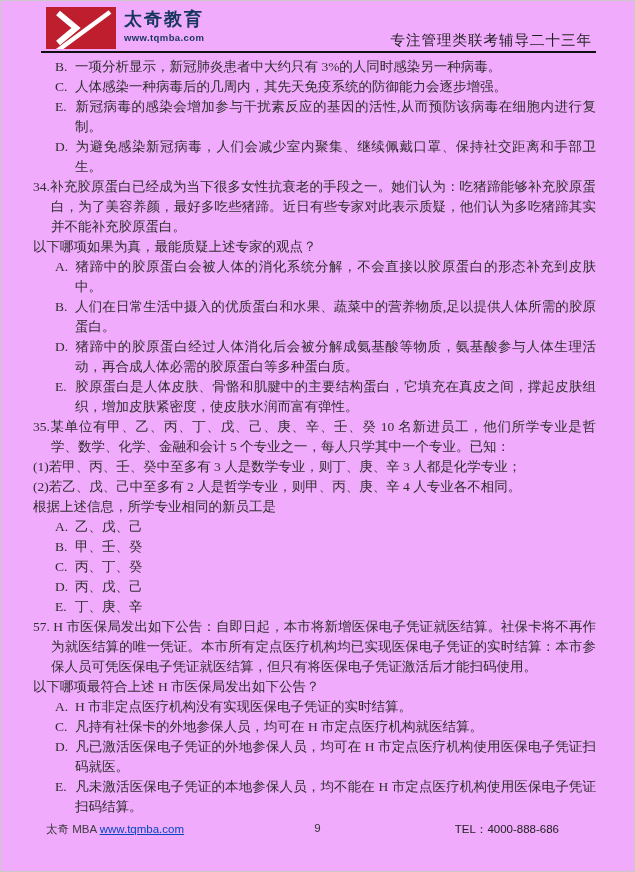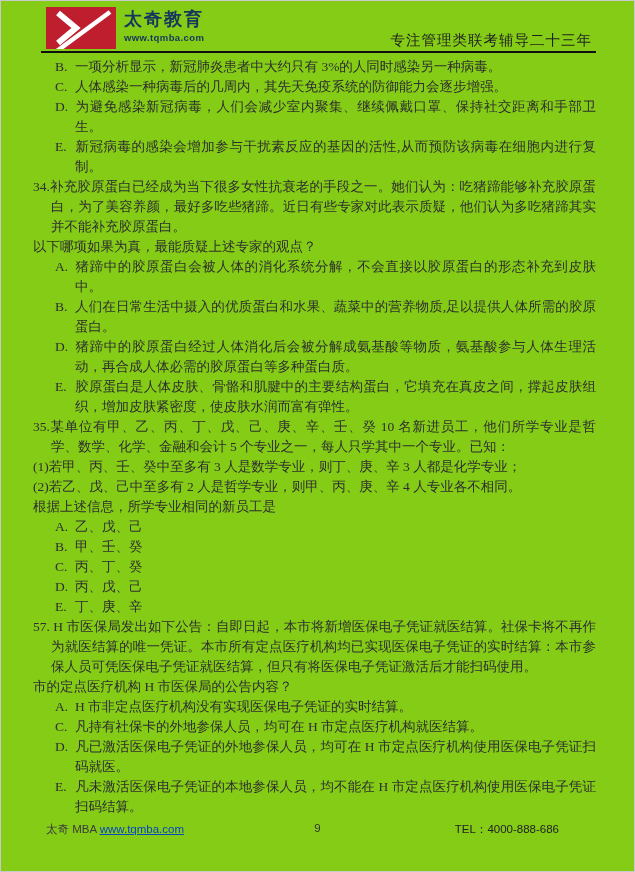--- a/index.html
+++ b/index.html
@@ -1,19 +1,19 @@
 <!DOCTYPE html>
 <html><head>
 <meta charset="utf-8">
 <style>
   html,body { margin:0; padding:0; background:#ffffff; }
   .page {
     position:relative;
     width:635px; height:872px;
-    background:#84cc16;
+    background:#f0abfc;
     border:1px solid #c9c9c9;
     box-sizing:border-box;
     font-family:"Liberation Serif","DejaVu Serif",serif;
     color:#2e2e2e;
     overflow:hidden;
     padding-left:48px;
   }
 
   
   .header { position:absolute; top:5px; left:45px; right:42px; height:45px; }
@@ -60,22 +60,22 @@
     </div>
     <div class="slogan">专注管理类联考辅导二十三年</div>
   </div>
 
   <div class="rule"></div>
 
   <div class="body">
 
     <p class="option"><span class="opt-label">B.</span><span>一项分析显示，新冠肺炎患者中大约只有 3%的人同时感染另一种病毒。</span></p>
     <p class="option"><span class="opt-label">C.</span><span>人体感染一种病毒后的几周内，其先天免疫系统的防御能力会逐步增强。</span></p>
+    <p class="option"><span class="opt-label">E.</span><span>新冠病毒的感染会增加参与干扰素反应的基因的活性,从而预防该病毒在细胞内进行复制。</span></p>
     <p class="option"><span class="opt-label">D.</span><span>为避免感染新冠病毒，人们会减少室内聚集、继续佩戴口罩、保持社交距离和手部卫生。</span></p>
-    <p class="option"><span class="opt-label">E.</span><span>新冠病毒的感染会增加参与干扰素反应的基因的活性,从而预防该病毒在细胞内进行复制。</span></p>
 
     <section>
       <p class="stem"><span class="qnum">34.</span><span>补充胶原蛋白已经成为当下很多女性抗衰老的手段之一。她们认为：吃猪蹄能够补充胶原蛋白，为了美容养颜，最好多吃些猪蹄。近日有些专家对此表示质疑，他们认为多吃猪蹄其实并不能补充胶原蛋白。</span></p>
       <p class="sub">以下哪项如果为真，最能质疑上述专家的观点？</p>
       <p class="option"><span class="opt-label">A.</span><span>猪蹄中的胶原蛋白会被人体的消化系统分解，不会直接以胶原蛋白的形态补充到皮肤中。</span></p>
       <p class="option"><span class="opt-label">B.</span><span>人们在日常生活中摄入的优质蛋白和水果、蔬菜中的营养物质,足以提供人体所需的胶原蛋白。</span></p>
       <p class="option"><span class="opt-label">D.</span><span>猪蹄中的胶原蛋白经过人体消化后会被分解成氨基酸等物质，氨基酸参与人体生理活动，再合成人体必需的胶原蛋白等多种蛋白质。</span></p>
       <p class="option"><span class="opt-label">E.</span><span>胶原蛋白是人体皮肤、骨骼和肌腱中的主要结构蛋白，它填充在真皮之间，撑起皮肤组织，增加皮肤紧密度，使皮肤水润而富有弹性。</span></p>
     </section>
 
@@ -86,21 +86,21 @@
       <p class="sub">根据上述信息，所学专业相同的新员工是</p>
       <p class="option"><span class="opt-label">A.</span><span>乙、戊、己</span></p>
       <p class="option"><span class="opt-label">B.</span><span>甲、壬、癸</span></p>
       <p class="option"><span class="opt-label">C.</span><span>丙、丁、癸</span></p>
       <p class="option"><span class="opt-label">D.</span><span>丙、戊、己</span></p>
       <p class="option"><span class="opt-label">E.</span><span>丁、庚、辛</span></p>
     </section>
 
     <section>
       <p class="stem"><span class="qnum">57. </span><span>H 市医保局发出如下公告：自即日起，本市将新增医保电子凭证就医结算。社保卡将不再作为就医结算的唯一凭证。本市所有定点医疗机构均已实现医保电子凭证的实时结算：本市参保人员可凭医保电子凭证就医结算，但只有将医保电子凭证激活后才能扫码使用。</span></p>
-      <p class="sub">市的定点医疗机构 H 市医保局的公告内容？</p>
+      <p class="sub">以下哪项最符合上述 H 市医保局发出如下公告？</p>
       <p class="option"><span class="opt-label">A.</span><span>H 市非定点医疗机构没有实现医保电子凭证的实时结算。</span></p>
       <p class="option"><span class="opt-label">C.</span><span>凡持有社保卡的外地参保人员，均可在 H 市定点医疗机构就医结算。</span></p>
       <p class="option"><span class="opt-label">D.</span><span>凡已激活医保电子凭证的外地参保人员，均可在 H 市定点医疗机构使用医保电子凭证扫码就医。</span></p>
       <p class="option"><span class="opt-label">E.</span><span>凡未激活医保电子凭证的本地参保人员，均不能在 H 市定点医疗机构使用医保电子凭证扫码结算。</span></p>
     </section>
 
   </div>
 
   <div class="footer">
     <span>太奇 MBA </span><a class="f-link">www.tqmba.com</a>

